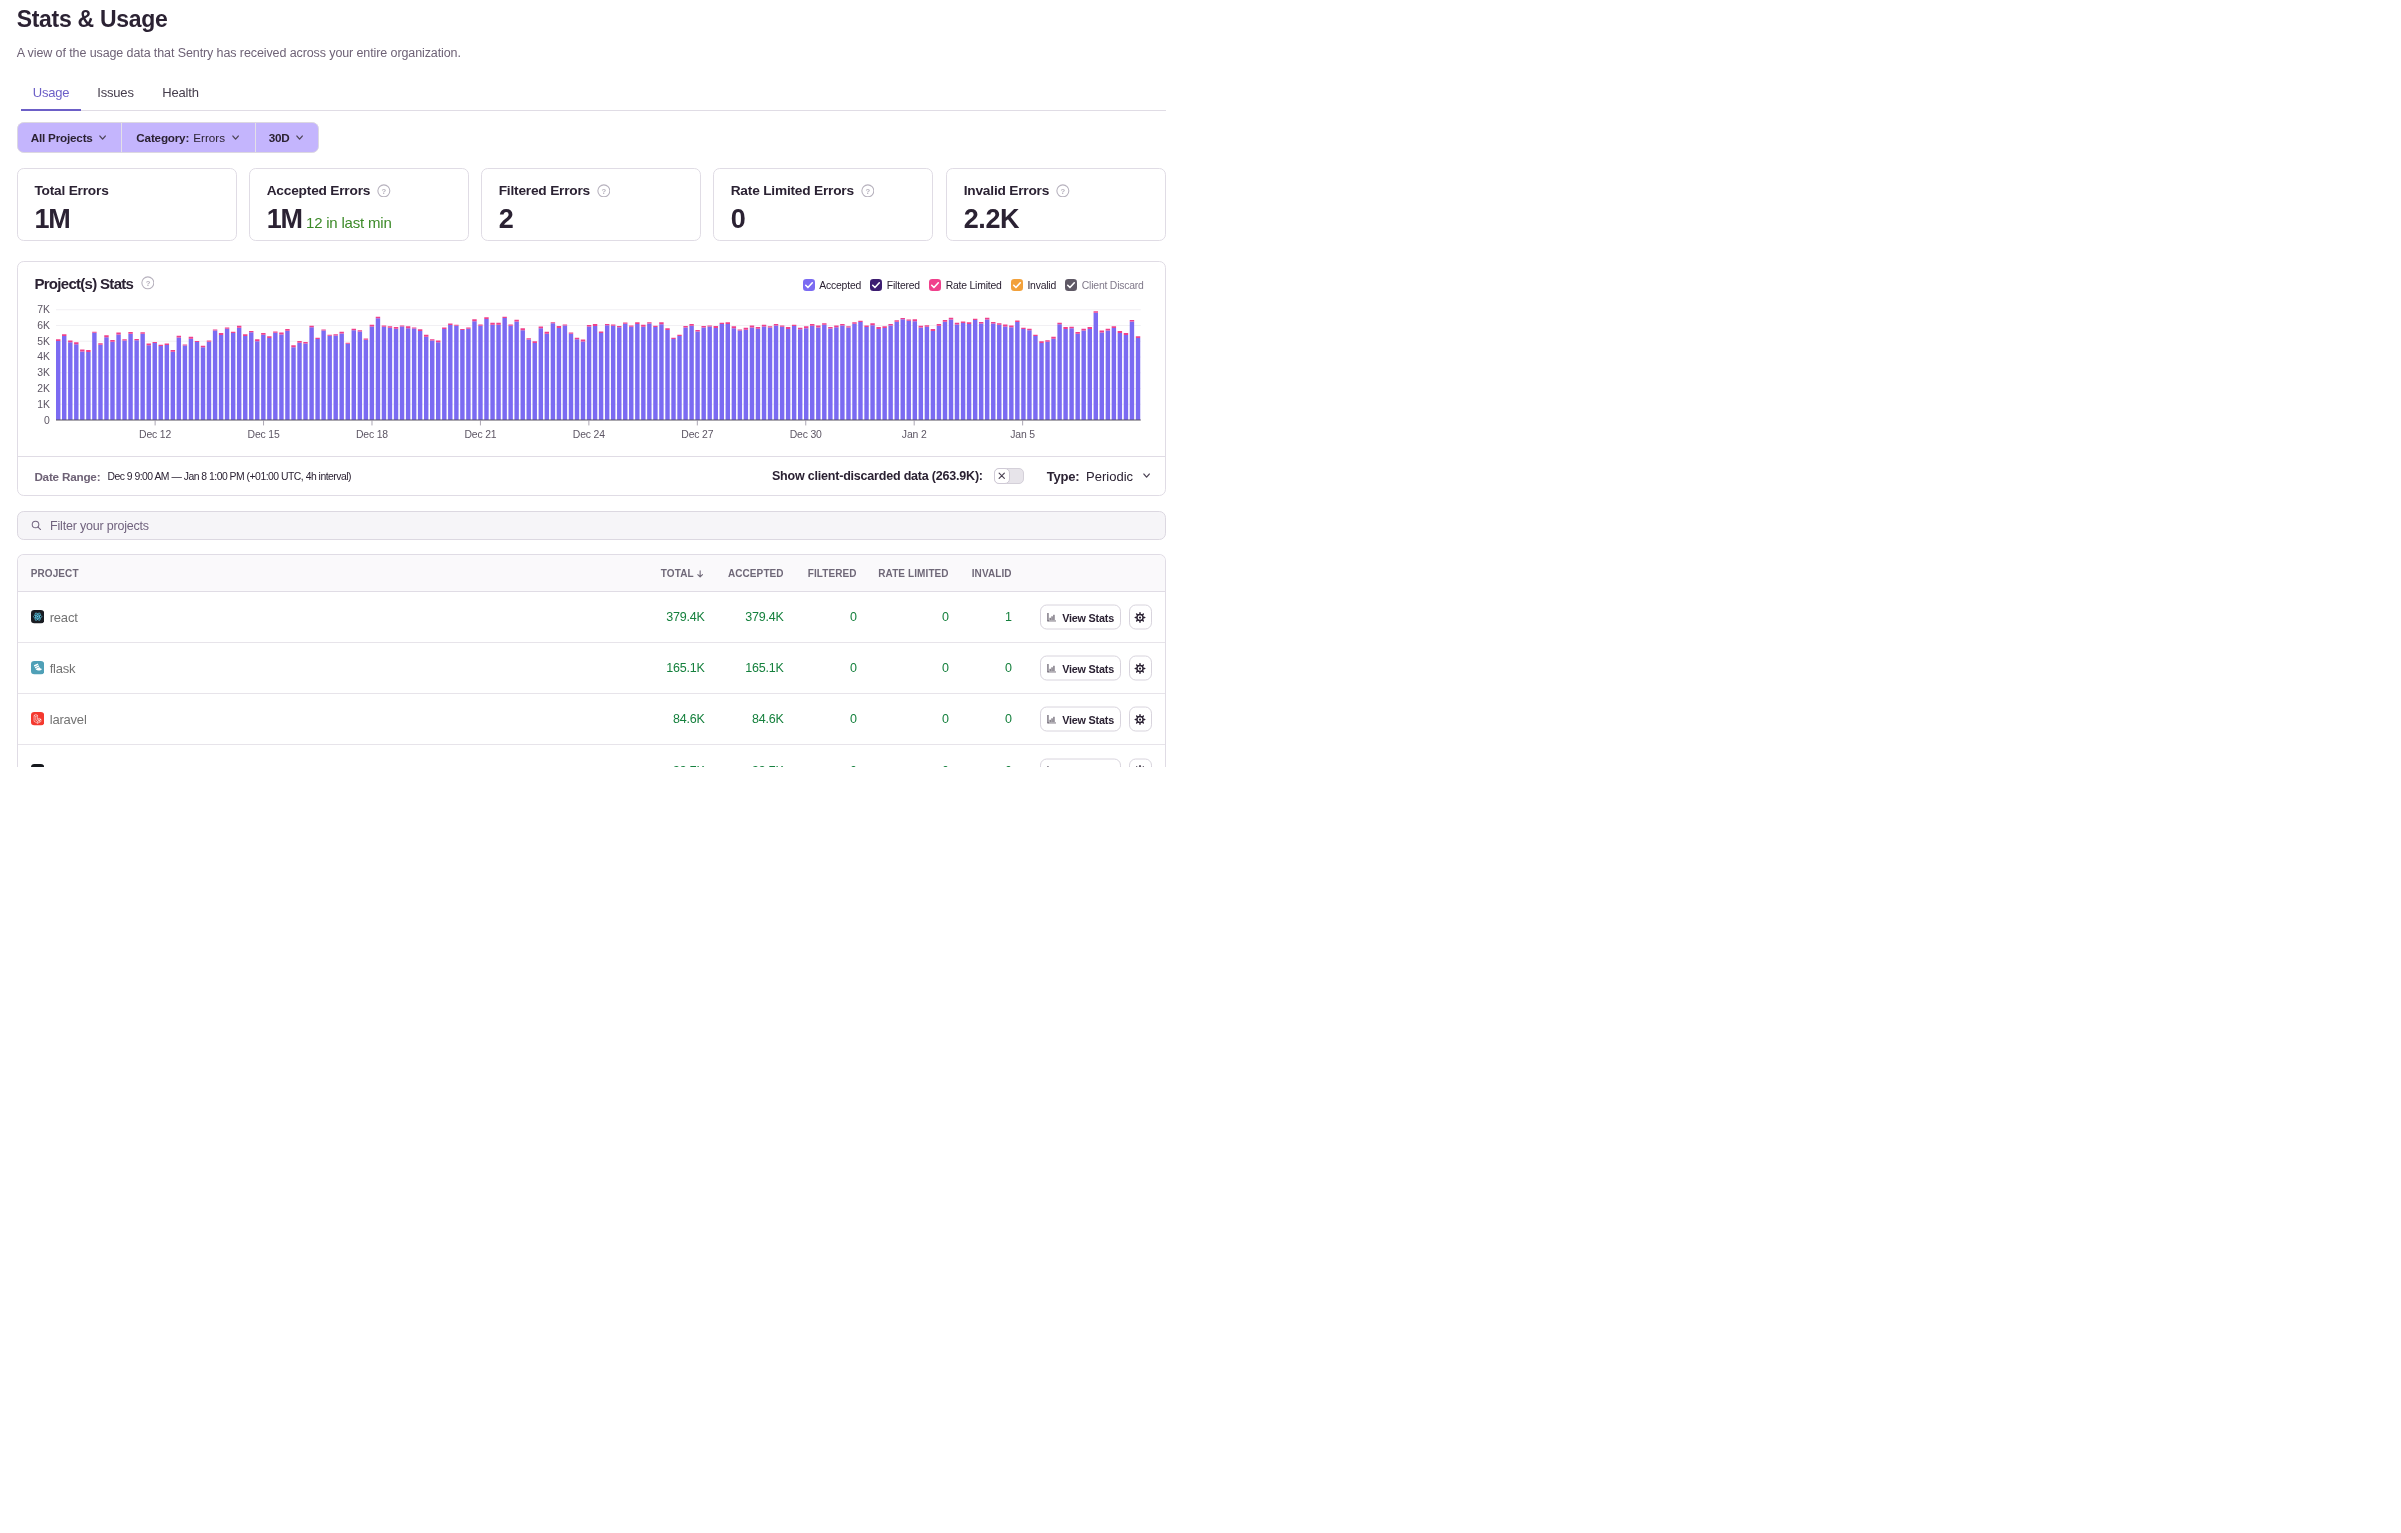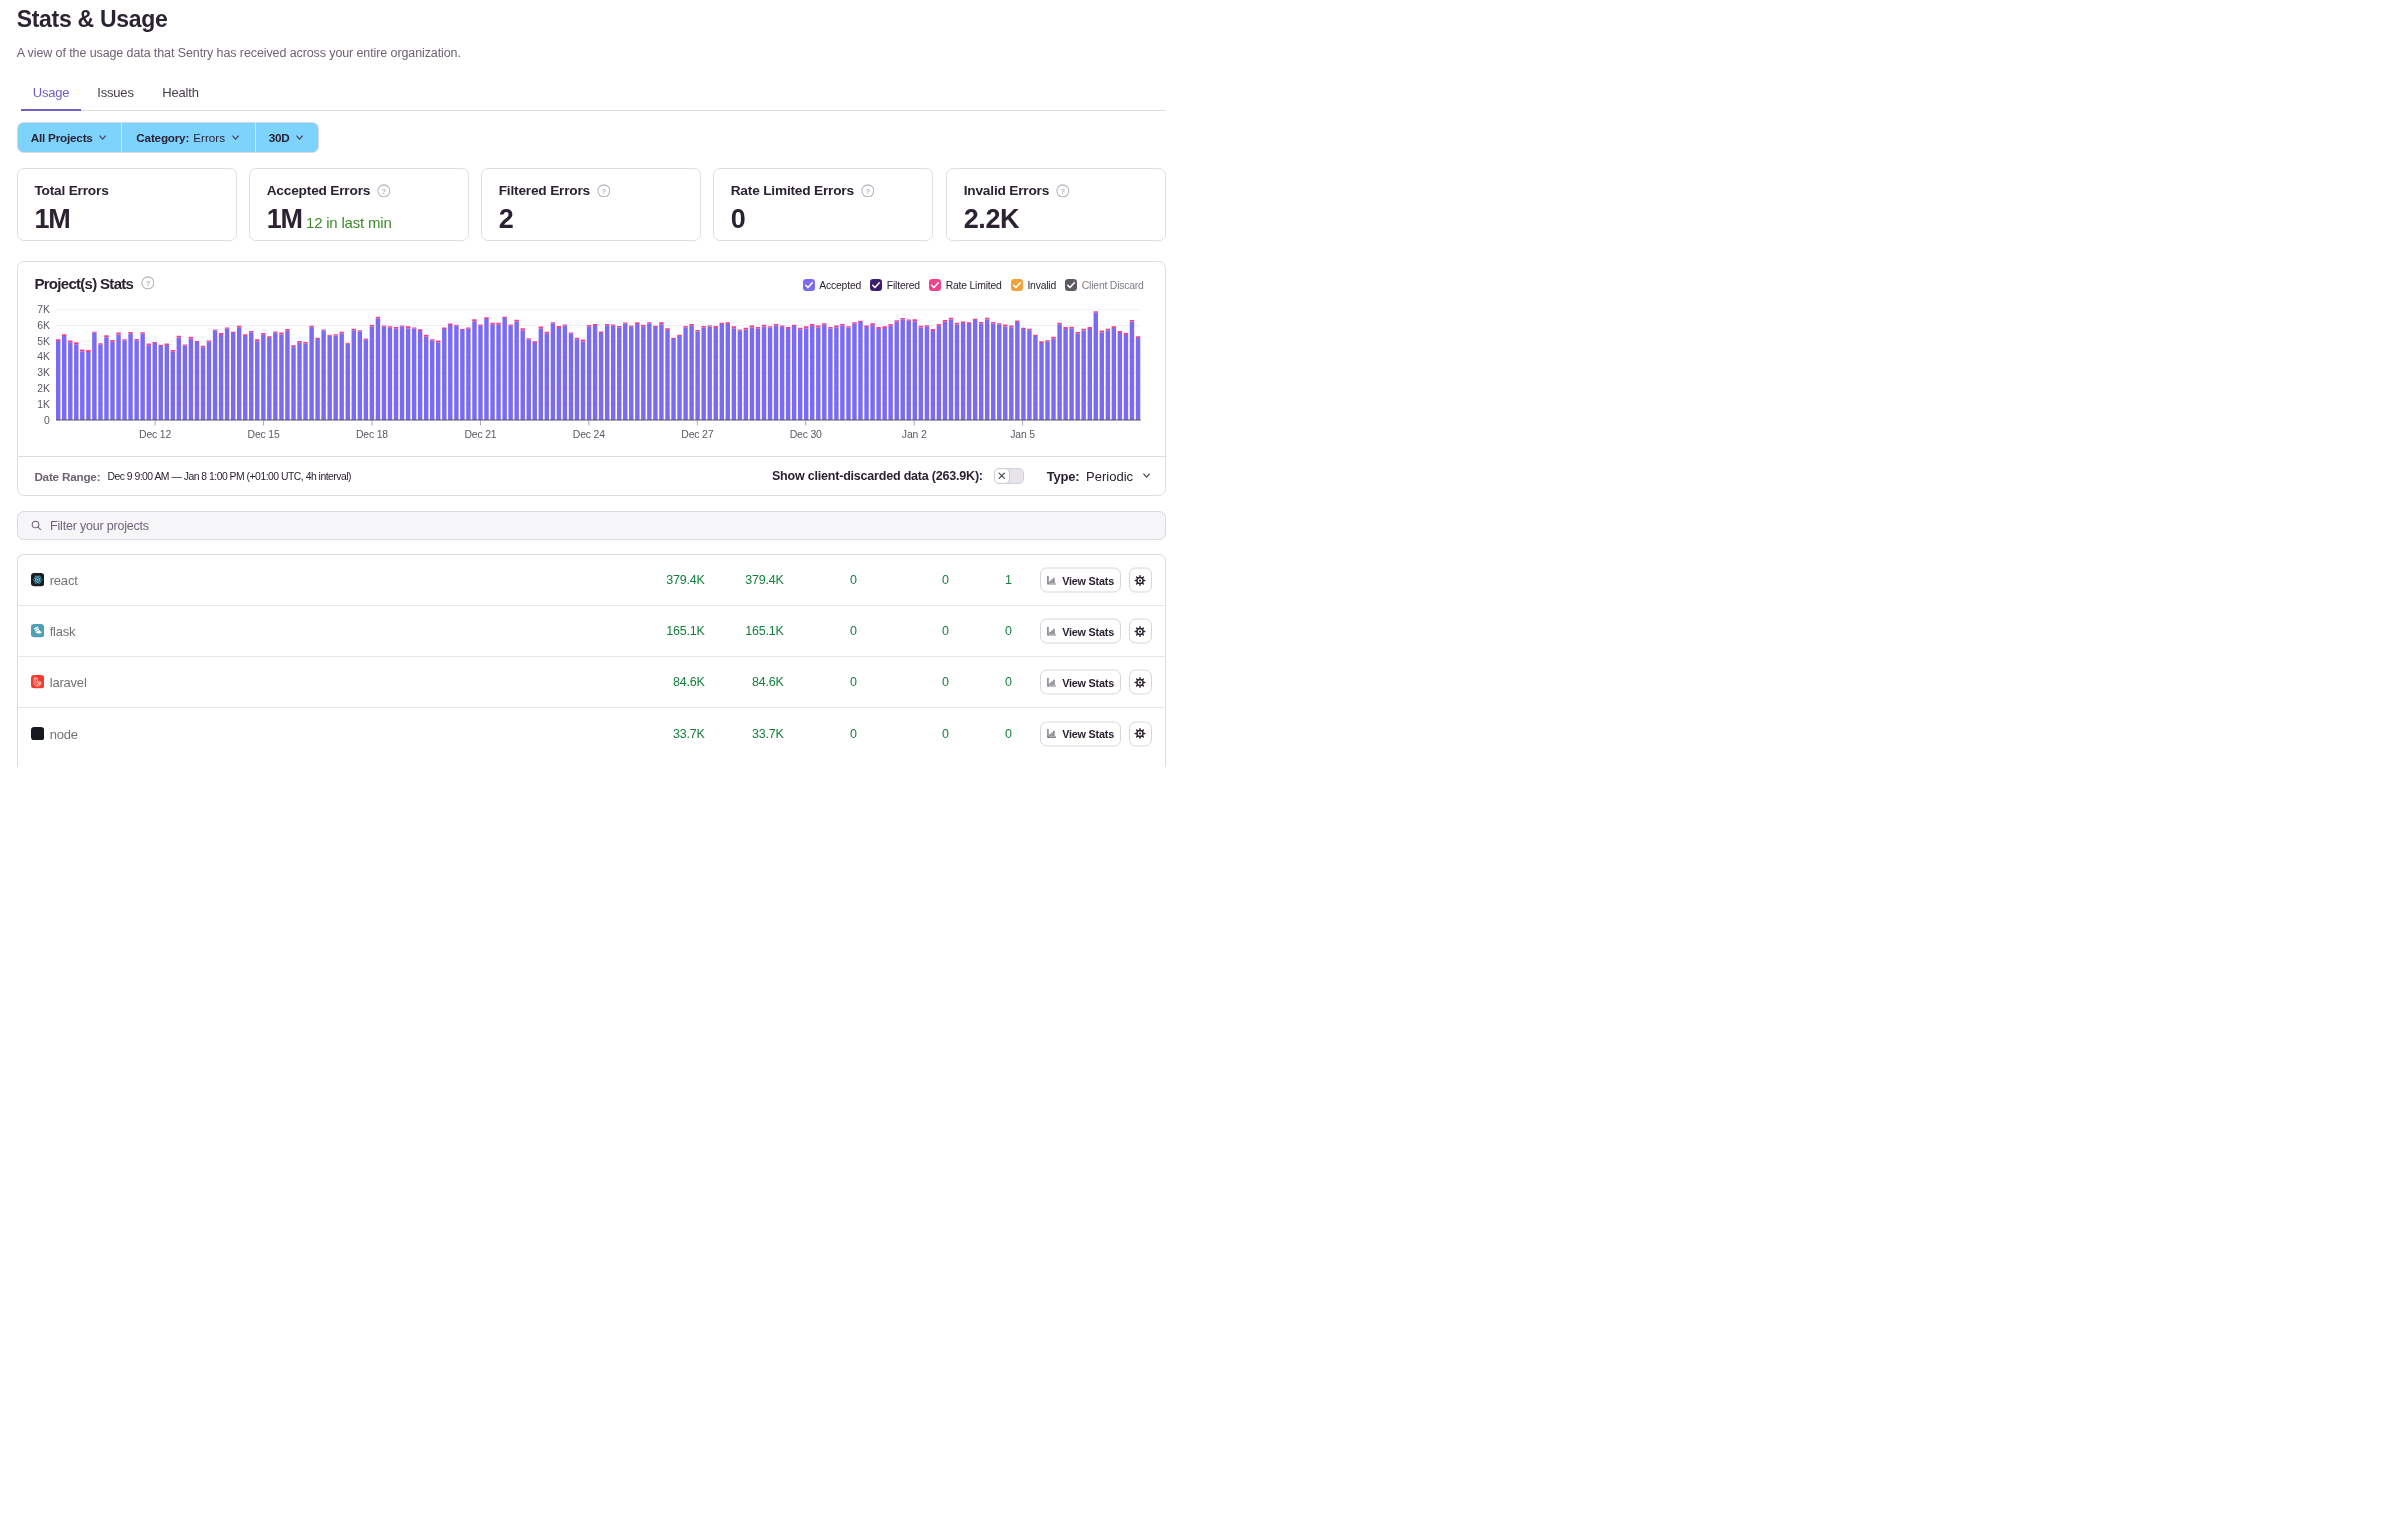--- a/index.html
+++ b/index.html
@@ -5,21 +5,21 @@
 html,body { width:1201px; height:767px; overflow:hidden; background:#fff; }
 body { font-family:"Liberation Sans",sans-serif; color:#2b2233; position:relative; }
 
 h1 { position:absolute; left:16.7px; top:6.2px; font-size:23px; letter-spacing:-0.3px; color:#2b2233; }
 .sub { position:absolute; left:16.7px; top:46px; font-size:12.5px; letter-spacing:-0.1px; color:#6e6276; }
 
 .tabs { position:absolute; left:21px; top:80px; right:35px; height:31px; border-bottom:0.8px solid #e0dce5; }
 .tab { position:absolute; top:0; height:31px; line-height:26px; font-size:13px; letter-spacing:-0.2px; color:#443c4b; }
 .tab.active { color:#6c5fc7; border-bottom:2.5px solid #6c5fc7; }
 
-.fbar { position:absolute; left:16.7px; top:122px; width:302px; height:31px; background:#7dd3fc; border:0.8px solid #dcd8e1; border-bottom-width:1.7px; border-radius:6.7px; display:flex; font-size:11.7px; }
+.fbar { position:absolute; left:16.7px; top:122px; width:302px; height:31px; background:#c4b5fd; border:0.8px solid #dcd8e1; border-bottom-width:1.7px; border-radius:6.7px; display:flex; font-size:11.7px; }
 .fseg { display:flex; align-items:center; justify-content:center; border-right:0.8px solid #e3e0e7; gap:5.8px; }
 .fseg:last-child { border-right:none; }
 .fseg b { letter-spacing:-0.2px; }
 .chev { width:9.2px; height:9.2px; color:#4d4455; }
 
 .card { position:absolute; top:168px; width:220px; height:73px; background:#fff; border:0.8px solid #e0dce5; border-radius:6.7px; padding:14px 16.7px; }
 .ct { font-size:13.7px; font-weight:bold; letter-spacing:-0.2px; color:#2b2233; display:flex; align-items:center; gap:6.7px; }
 .help { width:13.7px; height:13.7px; }
 .cn { margin-top:5.8px; font-size:27px; font-weight:bold; letter-spacing:-0.4px; color:#2b2233; display:flex; align-items:baseline; gap:4.2px; }
 .green { font-size:15px; font-weight:normal; letter-spacing:-0.2px; color:#3c8a28; }
@@ -241,20 +241,30 @@
 
 <div class="search">
     <svg class="mag" viewBox="0 0 16 16">
       <circle cx="6.7" cy="6.7" r="4.9" fill="none" stroke="#71637e" stroke-width="1.5"></circle>
       <line x1="10.4" y1="10.4" x2="14.2" y2="14.2" stroke="#71637e" stroke-width="1.5" stroke-linecap="round"></line>
     </svg>
     <span class="ph">Filter your projects</span>
   </div>
 
 <div class="table">
+  <div class="thead">
+    <span class="th" style="left:13px">PROJECT</span>
+    <span class="th" style="right:460px">TOTAL <svg width="8.3" height="8.3" viewBox="0 0 10 10" style="vertical-align:-0.8px">
+          <path d="M5 1v7M2.2 5.6L5 8.4 7.8 5.6" stroke="#6f6878" stroke-width="1.3" fill="none" stroke-linecap="round" stroke-linejoin="round"></path>
+        </svg></span>
+    <span class="th" style="right:381px">ACCEPTED</span>
+    <span class="th" style="right:308px">FILTERED</span>
+    <span class="th" style="right:216px">RATE LIMITED</span>
+    <span class="th" style="right:153px">INVALID</span>
+  </div>
   <div class="trow">
 <span class="pic">
         <svg viewBox="0 0 24 24" width="13.3" height="13.3">
           <rect width="24" height="24" rx="6" fill="#1a1d23"></rect>
           <g transform="translate(12,12)" stroke="#61dafb" stroke-width="1.1" fill="none">
             <ellipse rx="7.6" ry="3"></ellipse>
             <ellipse rx="7.6" ry="3" transform="rotate(60)"></ellipse>
             <ellipse rx="7.6" ry="3" transform="rotate(120)"></ellipse>
           </g>
           <circle cx="12" cy="12" r="1.5" fill="#61dafb"></circle>

